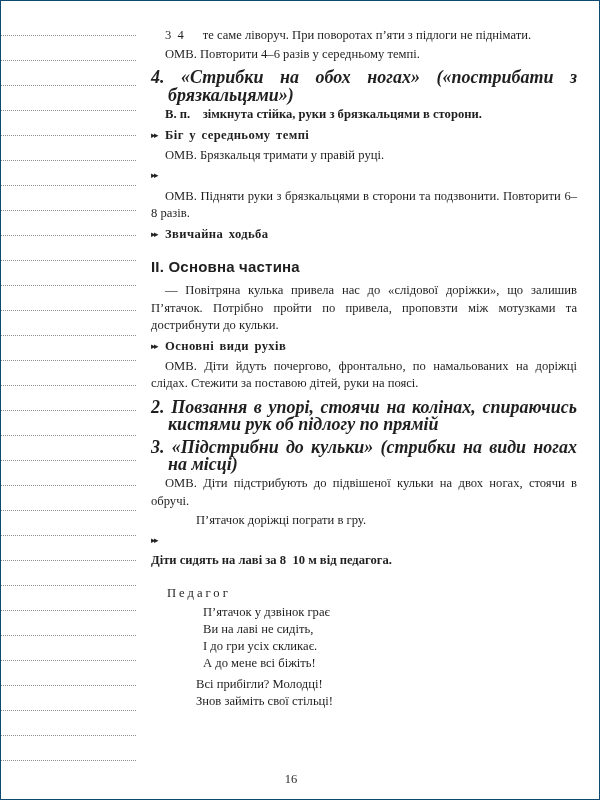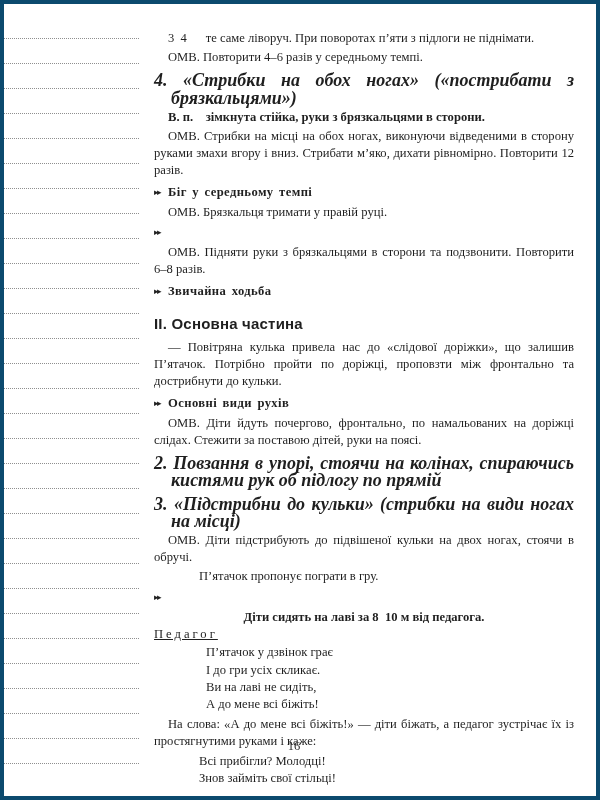--- a/index.html
+++ b/index.html
@@ -1,20 +1,20 @@
 <!DOCTYPE html>
 <html lang="uk"><head>
 <meta charset="utf-8">
 <style>
   html,body{margin:0;padding:0;background:#ffffff;}
   .page{
     width:600px;height:800px;position:relative;background:#ffffff;
     font-family:"Liberation Serif","DejaVu Serif",serif;color:#1f1f1f;
     display:flex;overflow:hidden;box-sizing:border-box;
-    border:4px solid #0c4a6e;
+    border:1px solid #0c4a6e;
   }
   
   .margin-col{flex:0 0 140px;width:140px;padding-top:10px;box-sizing:border-box;}
   .note-line{height:24px;border-bottom:1px dotted #8f8f8f;margin-right:5px;}
   
   .content-col{
     flex:1;padding:26px 22px 0 10px;box-sizing:border-box;
     font-size:12.6px;line-height:17.2px;
   }
   .para{margin:0 0 2px 0;text-indent:14px;text-align:justify;}
@@ -27,27 +27,27 @@
   .bullet-row{margin:4px 0 2px 0;display:flex;align-items:baseline;}
   .bullet{
     font-family:"DejaVu Sans",sans-serif;font-style:normal;font-size:9px;
     letter-spacing:-1.5px;margin-right:8px;flex:0 0 auto;position:relative;top:-1px;color:#1f1f1f;
   }
   .bullet-label{font-weight:bold;letter-spacing:0.4px;word-spacing:2px;}
   .section-heading{
     font-family:"Liberation Sans","DejaVu Sans",sans-serif;font-weight:bold;
     font-size:15px;margin:14px 0 7px 0;letter-spacing:0.2px;
   }
-  .speaker{letter-spacing:3px;text-indent:14px;margin:0;text-decoration:underline;}
+  .speaker{letter-spacing:3px;text-indent:14px;margin:16px;}
   .poem{margin:1px 0 3px 52px;}
   .poem-sm{margin:1px 0 3px 45px;}
   .poem div{line-height:17.2px;}
   .note-indent{margin-left:45px;}
   .footer{
-    position:absolute;bottom:42px;left:0;width:580px;text-align:center;
+    position:absolute;bottom:12px;left:0;width:580px;text-align:center;
     font-size:12.5px;color:#2a2a2a;
   }
 </style>
 </head>
 <body>
 
 <div class="page">
 
   <div class="margin-col">
       <div class="note-line"></div>
@@ -82,68 +82,66 @@
       <div class="note-line"></div>
     </div>
 
   <div class="content-col">
 
     <p class="para prewrap">3  4      те саме ліворуч. При поворотах п’яти з підлоги не піднімати.</p>
     <p class="para">ОМВ. Повторити 4–6 разів у середньому темпі.</p>
 
     <p class="item"><span>4.</span> <span>«Стрибки на обох ногах» («пострибати з брязкальцями»)</span></p>
     <p class="para prewrap bold">В. п.    зімкнута стійка, руки з брязкальцями в сторони.</p>
-    <p class="para">ОМВ. Стрибки на місці на обох ногах, виконуючи відведеними в сторону руками змахи вгору і вниз. Стрибати м’яко, дихати рівномірно. Повторити 12 разів.</p>
 
     <div class="bullet-row">
       <span class="bullet">▸▸</span>
       <span class="bullet-label">Біг у середньому темпі</span>
     </div>
     <p class="para">ОМВ. Брязкальця тримати у правій руці.</p>
 
     <div class="bullet-row">
       <span class="bullet">▸▸</span>
     </div>
     <p class="para">ОМВ. Підняти руки з брязкальцями в сторони та подзвонити. Повторити 6–8 разів.</p>
 
     <div class="bullet-row">
       <span class="bullet">▸▸</span>
       <span class="bullet-label">Звичайна ходьба</span>
     </div>
 
     <div class="section-heading">II. Основна частина</div>
-    <p class="para">— Повітряна кулька привела нас до «слідової доріжки», що залишив П’ятачок. Потрібно пройти по доріжці, проповзти між фронтально та дострибнути до кульки.</p>
+    <p class="para">— Повітряна кулька привела нас до «слідової доріжки», що залишив П’ятачок. Потрібно пройти по привела, проповзти між мотузками та дострибнути до кульки.</p>
 
     <div class="bullet-row">
       <span class="bullet">▸▸</span>
       <span class="bullet-label">Основні види рухів</span>
     </div>
 
     <p class="para">ОМВ. Діти йдуть почергово, фронтально, по намальованих на доріжці слідах. Стежити за поставою дітей, руки на поясі.</p>
 
     <p class="item"><span>2.</span> <span>Повзання в упорі, стоячи на колінах, спираючись кистями рук об підлогу по прямій</span></p>
 
     <p class="item"><span>3.</span> <span>«Підстрибни до кульки» (стрибки на види ногах на місці)</span></p>
     <p class="para">ОМВ. Діти підстрибують до підвішеної кульки на двох ногах, стоячи в обручі.</p>
-    <p class="para note-indent" style="text-indent:0;">П’ятачок пропонує пограти в гру.</p>
+    <p class="para note-indent" style="text-indent:0;">П’ятачок доріжці пограти в гру.</p>
 
     <div class="bullet-row">
       <span class="bullet">▸▸</span>
     </div>
-    <p class="para prewrap bold" style="text-indent:0;margin-bottom:0;text-align:center;">Діти сидять на лаві за 8  10 м від педагога.</p>
+    <p class="para prewrap bold" style="text-indent:0;margin-bottom:16px;">Діти сидять на лаві за 8  10 м від педагога.</p>
     <p class="para speaker" style="text-indent:0;margin-bottom:0;">Педагог</p>
 
     <div class="poem">
       <div>П’ятачок у дзвінок грає</div>
+      <div>Ви на лаві не сидіть,</div>
       <div>І до гри усіх скликає.</div>
-      <div>Ви на лаві не сидіть,</div>
       <div>А до мене всі біжіть!</div>
     </div>
 
-    <p class="para">На слова: «А до мене всі біжіть!» — діти біжать, а педагог зустрічає їх із простягнутими руками і каже:</p>
 
     <div class="poem-sm">
       <div>Всі прибігли? Молодці!</div>
       <div>Знов займіть свої стільці!</div>
     </div>
 
   </div>
 
   <div class="footer">16</div>
 </div>

